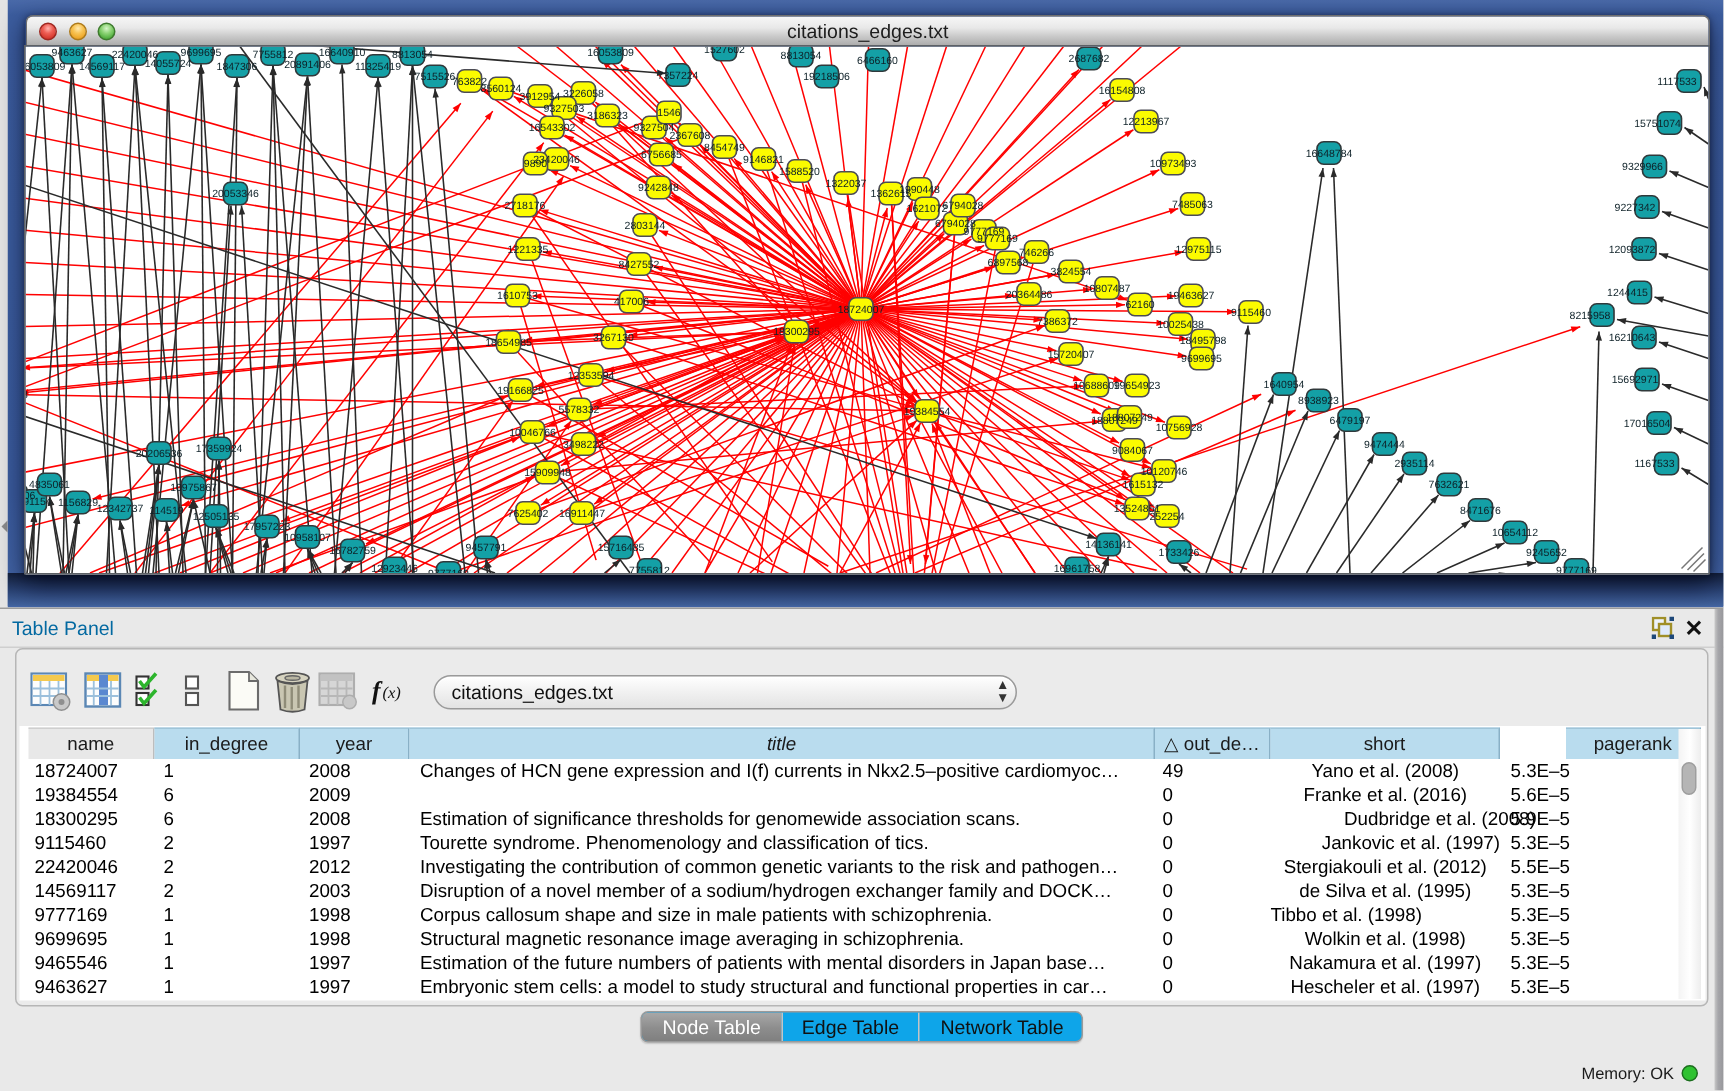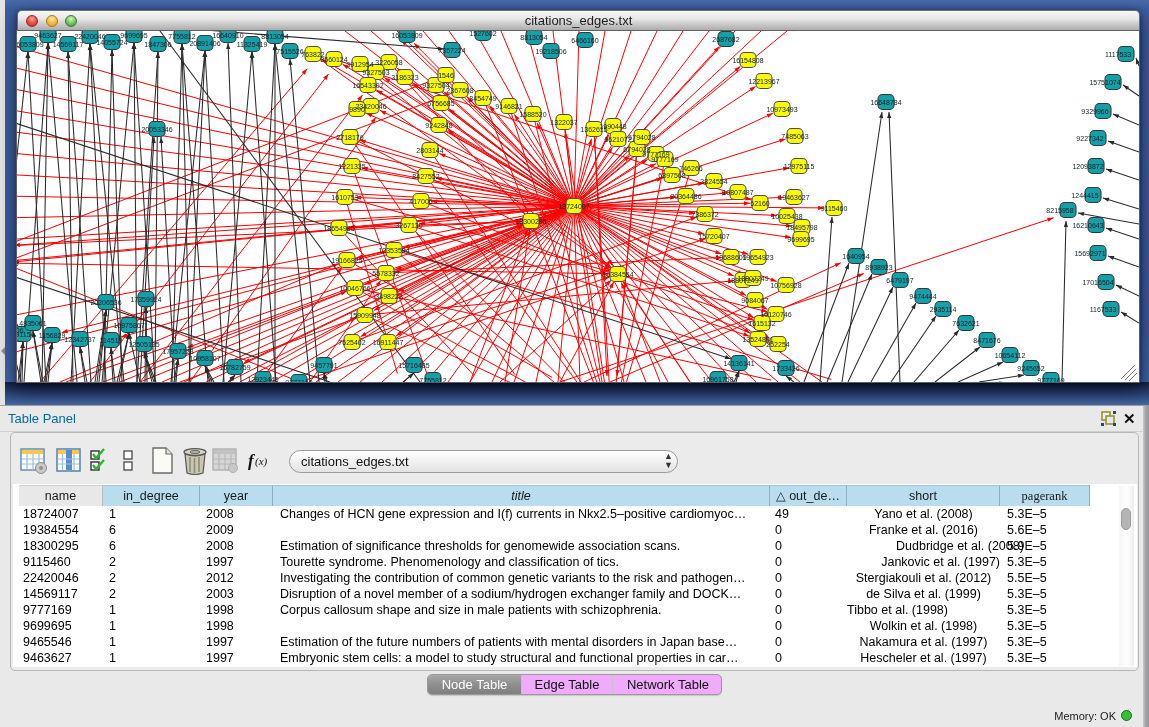--- a/index.html
+++ b/index.html
@@ -55,21 +55,21 @@
   line-height:15.5px; overflow:hidden; white-space:nowrap; }
 
 
 #vscroll { left:1119px; top:486px; width:15px; height:180px;
   background:linear-gradient(90deg,#f4f4f4 0,#ffffff 50%,#ededed 100%); }
 #vthumb { left:1121px; top:508px; width:10px; height:22px; border-radius:5px; background:#b5b5b5; border:1px solid #9e9e9e; }
 #appscroll { left:1143px; top:406px; width:6px; height:321px; background:linear-gradient(90deg,#c9c9c9 0,#a6a6aa 40%,#97979b 100%); }
 
 
 #segwrap { left:427px; top:674px; width:295px; height:21px; border-radius:5px;
-  border:1px solid #9a9a9a; background:#f0abfc; overflow:hidden;
+  border:1px solid #9a9a9a; background:#0ea5e9; overflow:hidden;
   box-shadow:0 1px 1px rgba(0,0,0,.15); }
 .seg { position:absolute; top:0; height:21px; font-size:13px; text-align:center; line-height:20px; color:#111; }
 #seg1 { left:0; width:93px; color:#fff;
   background:linear-gradient(180deg,#a8a8a8 0,#8d8d8d 50%,#7c7c7c 100%); }
 #seg2 { left:93px; width:91px; border-left:1px solid #c4c4c4; }
 #seg3 { left:184px; width:111px; border-left:1px solid #c4c4c4; }
 
 #memtext { left:1040px; top:710px; width:76px; text-align:right; font-size:11px; color:#1a1a1a; }
 #memdot { left:1121px; top:710px; width:11px; height:11px; border-radius:50%;
   background:#2fc231; border:1px solid #1c6e1e; }
@@ -984,21 +984,21 @@
   <div class="abs" id="combotext">citations_edges.txt</div>
   <div class="abs" id="comboarrows">▲<br>▼</div>
 
   <div class="abs" id="tablewrap"></div>
   <div class="abs th" style="left:19px;width:84px;background:#e8e8e8;border-right:1px solid #bdbdbd;border-top:1px solid #cfcfcf;">name</div>
 <div class="abs th" style="left:103px;width:97px;">in_degree</div>
 <div class="abs th" style="left:200px;width:73px;">year</div>
 <div class="abs th" style="left:273px;width:497px;font-style:italic;">title</div>
 <div class="abs th" style="left:770px;width:77px;">△ out_de…</div>
 <div class="abs th" style="left:847px;width:153px;">short</div>
-<div class="abs th" style="left:1000px;width:90px;font-family:Liberation Serif, serif;">pagerank</div>
+<div class="abs th" style="left:1044px;width:90px;">pagerank</div>
   <div class="trow" style="top:507px">
       <div class="cell" style="left:19px;width:80px;padding-left:4px">18724007</div>
       <div class="cell" style="left:103px;width:91px;padding-left:6px">1</div>
       <div class="cell" style="left:200px;width:67px;padding-left:6px">2008</div>
       <div class="cell" style="left:273px;width:490px;padding-left:7px">Changes of HCN gene expression and I(f) currents in Nkx2.5–positive cardiomyoc…</div>
       <div class="cell" style="left:770px;width:72px;padding-left:5px">49</div>
       <div class="cell" style="left:847px;width:153px;text-align:center">Yano et al. (2008)</div>
       <div class="cell" style="left:1000px;width:83px;padding-left:7px">5.3E–5</div>
     </div>
 <div class="trow" style="top:523px">
@@ -1035,36 +1035,37 @@
       <div class="cell" style="left:770px;width:72px;padding-left:5px">0</div>
       <div class="cell" style="left:847px;width:153px;text-align:center">Stergiakouli et al. (2012)</div>
       <div class="cell" style="left:1000px;width:83px;padding-left:7px">5.5E–5</div>
     </div>
 <div class="trow" style="top:587px">
       <div class="cell" style="left:19px;width:80px;padding-left:4px">14569117</div>
       <div class="cell" style="left:103px;width:91px;padding-left:6px">2</div>
       <div class="cell" style="left:200px;width:67px;padding-left:6px">2003</div>
       <div class="cell" style="left:273px;width:490px;padding-left:7px">Disruption of a novel member of a sodium/hydrogen exchanger family and DOCK…</div>
       <div class="cell" style="left:770px;width:72px;padding-left:5px">0</div>
-      <div class="cell" style="left:847px;width:153px;text-align:center">de Silva et al. (1999)</div>
+      <div class="cell" style="left:847px;width:153px;text-align:center">de Silva et al. (1995)</div>
       <div class="cell" style="left:1000px;width:83px;padding-left:7px">5.3E–5</div>
     </div>
 <div class="trow" style="top:603px">
       <div class="cell" style="left:19px;width:80px;padding-left:4px">9777169</div>
       <div class="cell" style="left:103px;width:91px;padding-left:6px">1</div>
       <div class="cell" style="left:200px;width:67px;padding-left:6px">1998</div>
       <div class="cell" style="left:273px;width:490px;padding-left:7px">Corpus callosum shape and size in male patients with schizophrenia.</div>
       <div class="cell" style="left:770px;width:72px;padding-left:5px">0</div>
       <div class="cell" style="left:847px;width:153px;">Tibbo et al. (1998)</div>
       <div class="cell" style="left:1000px;width:83px;padding-left:7px">5.3E–5</div>
     </div>
 <div class="trow" style="top:619px">
       <div class="cell" style="left:19px;width:80px;padding-left:4px">9699695</div>
       <div class="cell" style="left:103px;width:91px;padding-left:6px">1</div>
       <div class="cell" style="left:200px;width:67px;padding-left:6px">1998</div>
+      <div class="cell" style="left:273px;width:490px;padding-left:7px">Structural magnetic resonance image averaging in schizophrenia.</div>
       <div class="cell" style="left:770px;width:72px;padding-left:5px">0</div>
       <div class="cell" style="left:847px;width:153px;text-align:center">Wolkin et al. (1998)</div>
       <div class="cell" style="left:1000px;width:83px;padding-left:7px">5.3E–5</div>
     </div>
 <div class="trow" style="top:635px">
       <div class="cell" style="left:19px;width:80px;padding-left:4px">9465546</div>
       <div class="cell" style="left:103px;width:91px;padding-left:6px">1</div>
       <div class="cell" style="left:200px;width:67px;padding-left:6px">1997</div>
       <div class="cell" style="left:273px;width:490px;padding-left:7px">Estimation of the future numbers of patients with mental disorders in Japan base…</div>
       <div class="cell" style="left:770px;width:72px;padding-left:5px">0</div>

